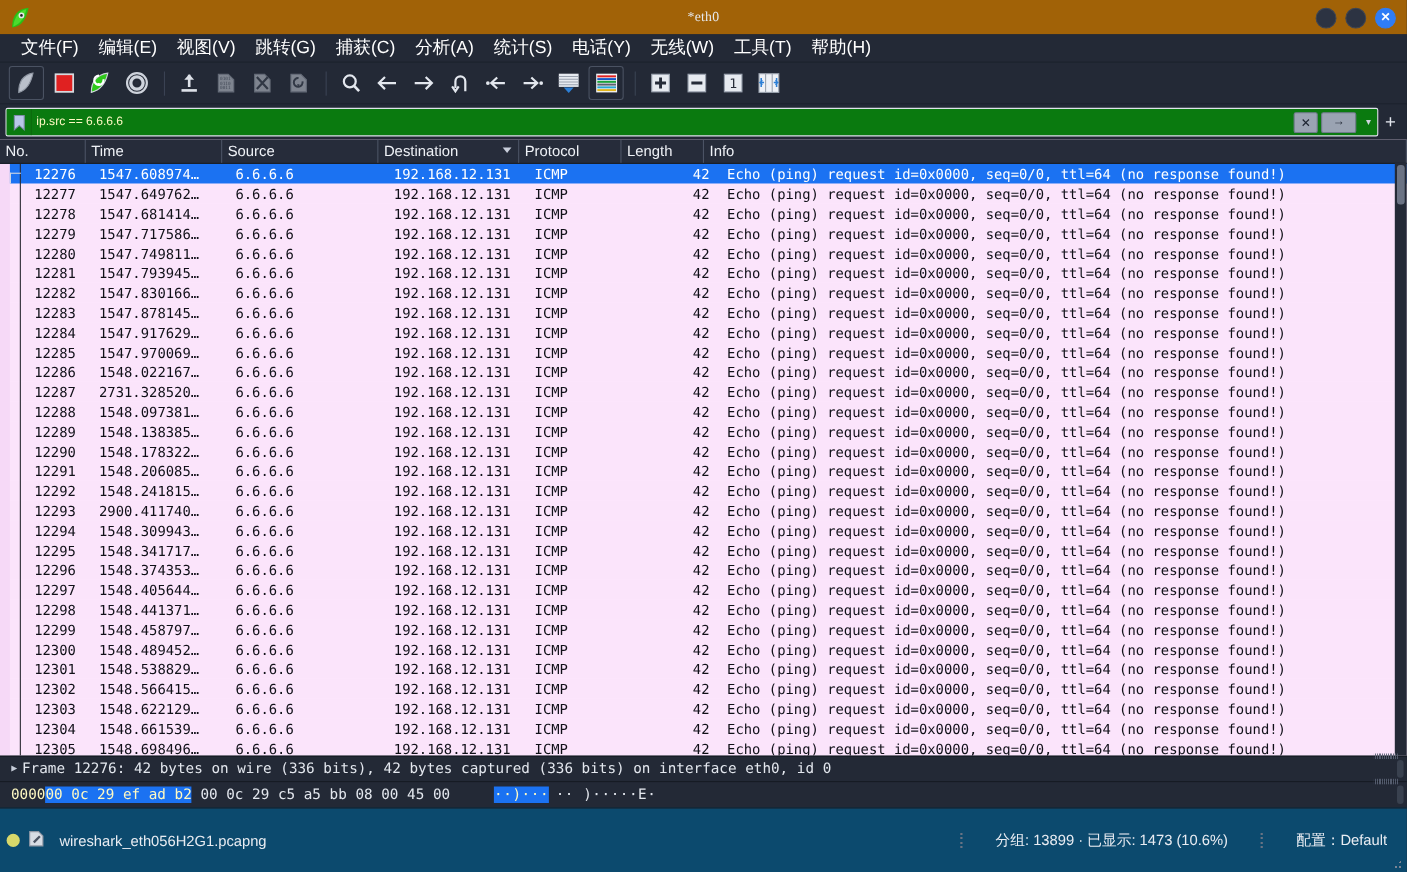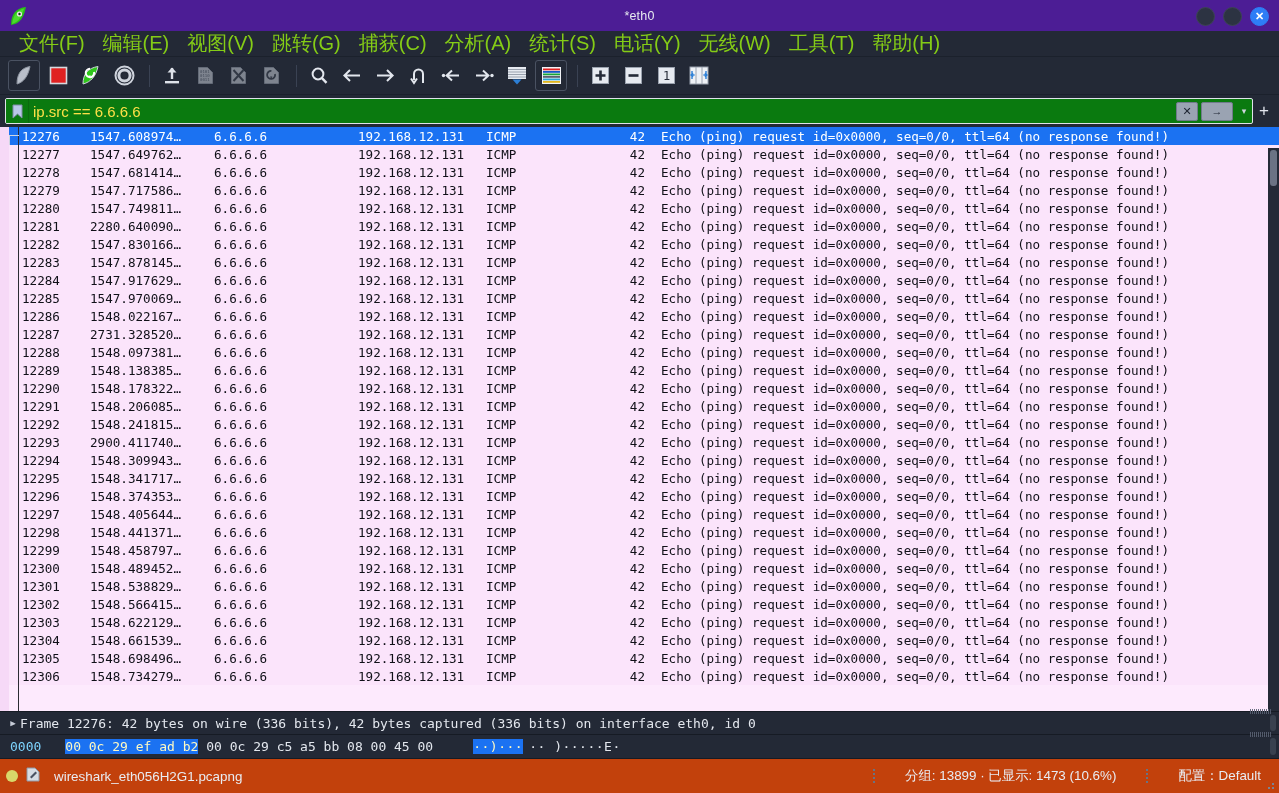--- a/index.html
+++ b/index.html
@@ -12,23 +12,24 @@
   #app {
     position: relative;
     width: 1279px; height: 793px;
     background: #232936;
     display: flex; flex-direction: column;
   }
 
   
   .titlebar {
     height: 31px; min-height: 31px;
-    background: #4c1d95;
+    background: #a16207;
     display: flex; align-items: center;
     position: relative;
+    font-family: Liberation Serif, serif;
   }
   .app-logo {
     position: absolute; left: 9px; top: 6px;
     width: 19px; height: 20px;
   }
   .win-title {
     width: 100%; text-align: center;
     color: #e6e9ef; font-size: 12.5px;
     letter-spacing: .2px;
   }
@@ -49,21 +50,21 @@
 
   
   .menubar {
     height: 25px; min-height: 25px;
     display: flex; align-items: center;
     padding-left: 10px; gap: 0px;
     background: #232936;
     border-bottom: 1px solid #1b212c;
   }
   .menu-item {
-    color: #84cc16; font-size: 20px;
+    color: #ffffff; font-size: 16px;
     padding: 2px 9px; cursor: default;
     white-space: nowrap;
   }
 
   
   .toolbar {
     height: 37px; min-height: 37px;
     display: flex; align-items: center;
     padding-left: 8px;
     background: #232936;
@@ -95,21 +96,21 @@
     border-radius: 2px; overflow: hidden;
   }
   .filter-bookmark {
     width: 22px; height: 100%;
     background: #0a7a0f;
     display: flex; align-items: center; justify-content: center;
     border-right: 1px solid #0a6a0e;
   }
   .filter-input {
     flex: 1; background: transparent; border: none; outline: none;
-    color: #fde047; font-size: 15px;
+    color: #fef9c3; font-size: 11px;
     font-family: "Liberation Sans", sans-serif;
     padding: 0 4px; height: 100%;
   }
   .filter-btn {
     width: 20px; height: 17px; margin-right: 3px;
     background: #9aa3b2; border: 1px solid #6a7near;
     border: 1px solid #707a8b;
     border-radius: 2px;
     display: flex; align-items: center; justify-content: center;
     color: #1c2230; font-size: 11px;
@@ -158,21 +159,21 @@
   }
   .prow {
     height: 18px; display: flex; align-items: center;
     font-family: "DejaVu Sans Mono", monospace;
     font-size: 12.6px; color: #101018;
     background: #fbe4fb;
     white-space: nowrap;
   }
   .prow.sel { background: #1b72f2; color: #ffffff; }
   .c-marker { width: 22px; height: 100%; position: relative; }
-  .c-no   { width: 56px; text-align: left; padding-right: 5px; }
+  .c-no   { width: 56px; text-align: center; padding-right: 5px; }
   .c-time { width: 124px; padding-left: 7px; }
   .c-src  { width: 144px; padding-left: 0px; }
   .c-dst  { width: 128px; }
   .c-proto{ width: 93px; }
   .c-len  { width: 66px; text-align: right; padding-right: 9px; }
   .c-info { flex: 1; padding-left: 7px; }
   .rel-bracket {
     position: absolute; left: 9px; top: 8px;
     width: 9px; height: 9px;
     border-left: 1px solid #cfd6e2; border-top: 1px solid #cfd6e2;
@@ -216,42 +217,42 @@
     height: 23px; min-height: 23px;
     background: #232936;
     display: flex; align-items: center;
     color: #e3e7ee;
     font-family: "DejaVu Sans Mono", monospace;
     font-size: 13px;
     border-top: 1px solid #161b24;
     padding-left: 10px;
     position: relative;
   }
-  .hex-off { color: #7dd3fc; margin-right: 24px; }
+  .hex-off { color: #fef9c3; margin-right: 0; }
   .hx-sel { background: #1b72f2; color: #fef9c3; }
   .asc { margin-left: 40px; letter-spacing: .5px; }
   .grip {
     position: absolute; right: 8px; top: -3px;
     width: 22px; height: 5px;
     background: repeating-linear-gradient(90deg,#59617300 0 1px,#596173 1px 2px);
     opacity: .9;
   }
   .pane-scroll {
     position: absolute; right: 3px; top: 3px; bottom: 3px; width: 6px;
     background: #39414f; border-radius: 3px;
   }
 
   
   .statusbar {
     height: 26px; min-height: 26px;
-    background: #c2410c;
+    background: #0c4a6e;
     border-top: 1px solid #161b24;
     display: flex; align-items: center;
     color: #e9ecf2; font-size: 13.4px;
-    padding: 4px 6px;
+    padding: 16px 6px;
     position: relative;
   }
   .sb-left { display: flex; align-items: center; gap: 8px; }
   .sb-dot {
     width: 12px; height: 12px; border-radius: 50%;
     background: #d8d86a;
   }
   .sb-file { margin-left: 6px; }
   .sb-right {
     margin-left: auto; display: flex; align-items: center; gap: 30px;
@@ -479,20 +480,32 @@
       <input class="filter-input" value="ip.src == 6.6.6.6" readonly="" style="">
       <div class="filter-btn">✕</div>
       <div class="filter-btn apply">→</div>
       <div class="filter-drop">▾</div>
     </div>
     <div class="filter-plus">+</div>
   </div>
 
   <div class="packet-area">
 
+    <div class="col-header">
+      <div class="col-h" style="width:78px">No.</div>
+      <div class="col-h" style="width:124px">Time</div>
+      <div class="col-h" style="width:142px">Source</div>
+      <div class="col-h" style="width:128px">
+        <span>Destination</span>
+        <span class="sort-caret"></span>
+      </div>
+      <div class="col-h" style="width:93px">Protocol</div>
+      <div class="col-h" style="width:75px">Length</div>
+      <div class="col-h" style="flex:1">Info</div>
+    </div>
 
     <div class="rows" id="rows">
       <div class="left-gutter"></div>
       <div class="rel-line"></div>
     <div class="prow sel">
           <div class="c-marker">
             <span class="rel-bracket"></span>
           </div>
           <div class="c-no">12276</div>
           <div class="c-time">1547.608974…</div>
@@ -538,21 +551,21 @@
           <div class="c-time">1547.749811…</div>
           <div class="c-src">6.6.6.6</div>
           <div class="c-dst">192.168.12.131</div>
           <div class="c-proto">ICMP</div>
           <div class="c-len">42</div>
           <div class="c-info">Echo (ping) request  id=0x0000, seq=0/0, ttl=64 (no response found!)</div>
         </div>
         <div class="prow">
           <div class="c-marker"></div>
           <div class="c-no">12281</div>
-          <div class="c-time">2280.640090…</div>
+          <div class="c-time">1547.793945…</div>
           <div class="c-src">6.6.6.6</div>
           <div class="c-dst">192.168.12.131</div>
           <div class="c-proto">ICMP</div>
           <div class="c-len">42</div>
           <div class="c-info">Echo (ping) request  id=0x0000, seq=0/0, ttl=64 (no response found!)</div>
         </div>
         <div class="prow">
           <div class="c-marker"></div>
           <div class="c-no">12282</div>
           <div class="c-time">1547.830166…</div>

